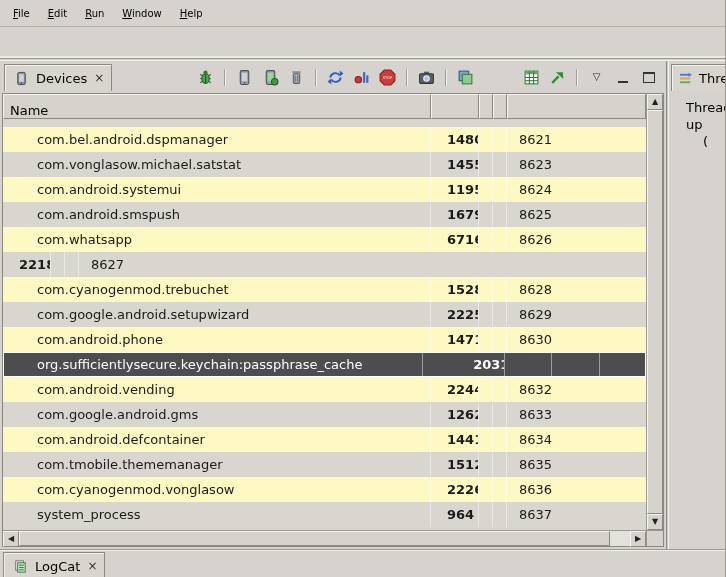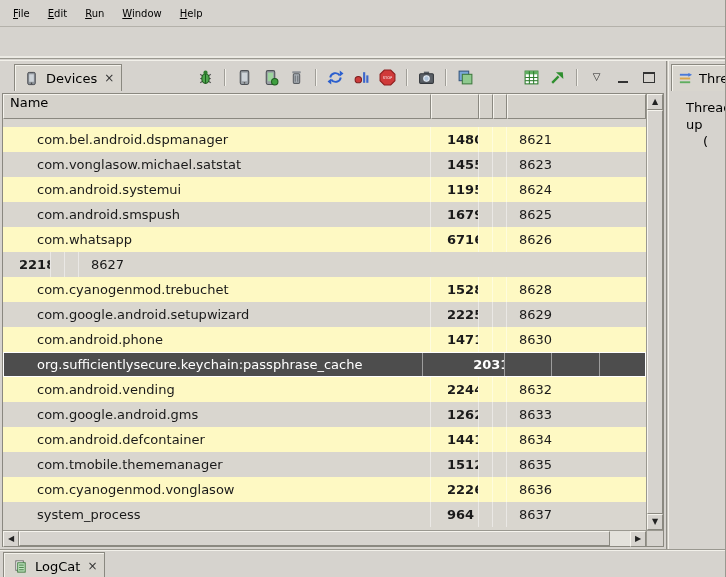--- a/index.html
+++ b/index.html
@@ -32,21 +32,21 @@
   .wide-gap{margin-left:40px;}
   .viewmenu{font-size:10px;color:#222;line-height:1;}
   .mini{width:10px;height:9px;border-bottom:2px solid #333;display:inline-block;}
   .maxi{width:10px;height:8px;border:1px solid #333;border-top-width:2px;display:inline-block;}
   
   .table{position:absolute;left:2px;right:2px;top:32px;bottom:3px;border:1px solid #8a8880;
     background:#d9d6cf;box-sizing:border-box;}
   .theader{position:absolute;top:0;left:0;right:17px;height:25px;display:flex;}
   .hcell{background:#d5d2cb;border-top:1px solid #f6f4ee;border-left:1px solid #f6f4ee;
     border-right:1px solid #8a8880;border-bottom:1px solid #8a8880;box-sizing:border-box;
-    font-size:13px;display:flex;align-items:flex-start;padding-left:6px;overflow:hidden;}
+    font-size:13px;display:flex;align-items:flex-end;padding-left:6px;overflow:hidden;}
   .h-name{width:428px;} .h-pid{width:48px;} .h-c3{width:14px;} .h-c4{width:14px;} .h-ports{flex:1;}
   .tbody{position:absolute;top:25px;left:0;right:17px;bottom:16px;overflow:hidden;}
   .partial-row{height:8px;background:#d9d6cf;}
   .trow{height:25px;display:flex;font-size:13px;color:#1a1a1a;}
   .trow.odd{background:#fef9c3;} .trow.even{background:#d9d6cf;}
   .trow.selected{background:#4d4d4d;color:#ffffff;box-shadow:inset 0 0 0 1px #ffffff;gap:34px;}
   .tcell{display:flex;align-items:center;box-sizing:border-box;white-space:nowrap;overflow:hidden;}
   .tcell.name{width:428px;padding-left:34px;border-right:1px solid rgba(255,255,255,.45);}
   .tcell.pid{width:48px;padding-left:16px;border-right:1px solid rgba(255,255,255,.45);font-weight:bold;}
   .tcell.c3{width:14px;border-right:1px solid rgba(255,255,255,.45);}
@@ -84,21 +84,21 @@
     <span class="menu-item"><u>W</u>indow</span>
     <span class="menu-item"><u>H</u>elp</span>
   </div>
 
   <div id="toolbar-blank"></div>
 
   <div id="main">
 
     <div id="devices-panel">
       <div class="tabrow">
-        <div class="tab" style="left:14px;">
+        <div class="tab" style="left:4px;">
           <span class="ticon">
             <svg width="15" height="15" viewBox="0 0 16 16">
                 <rect x="4" y="1.5" width="8" height="13" rx="1.5" fill="#8f959b" stroke="#44484d"></rect>
                 <rect x="5.5" y="3.5" width="5" height="8" fill="#cdd3d8"></rect>
                 <circle cx="8" cy="13" r="0.8" fill="#444"></circle>
               </svg>
           </span>
           <span>Devices</span>
           <span class="closex">×</span>
         </div>

